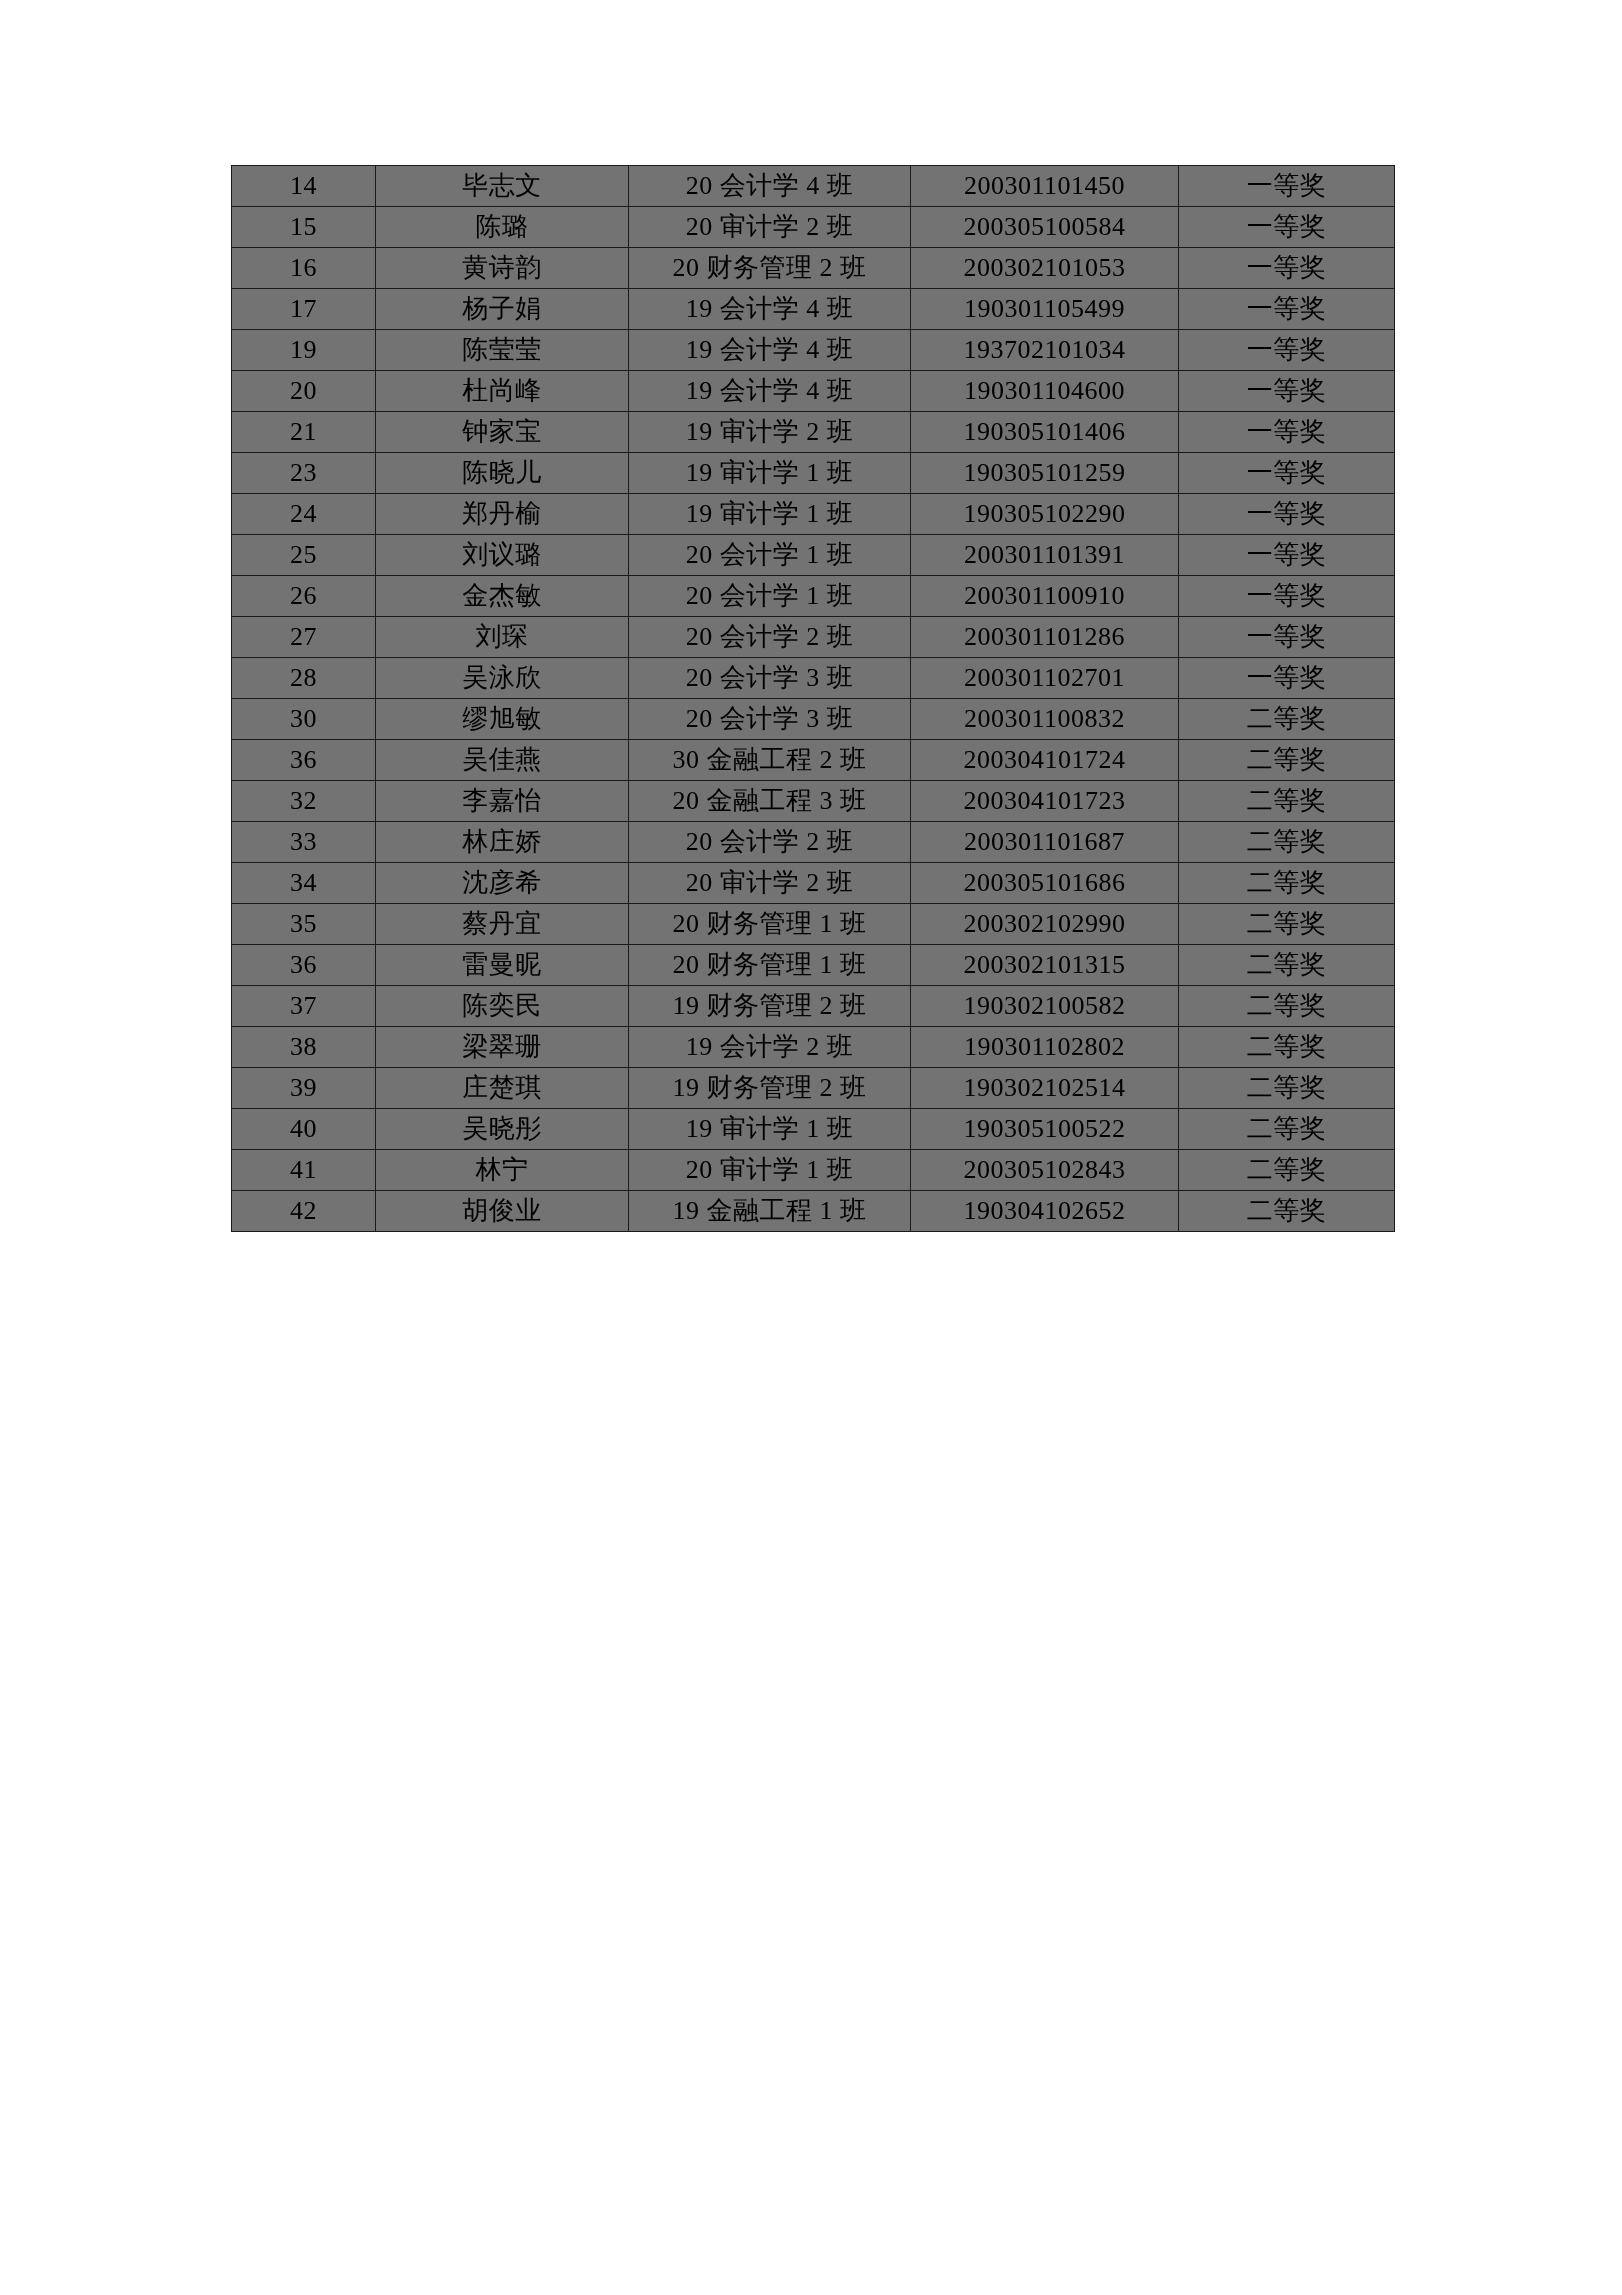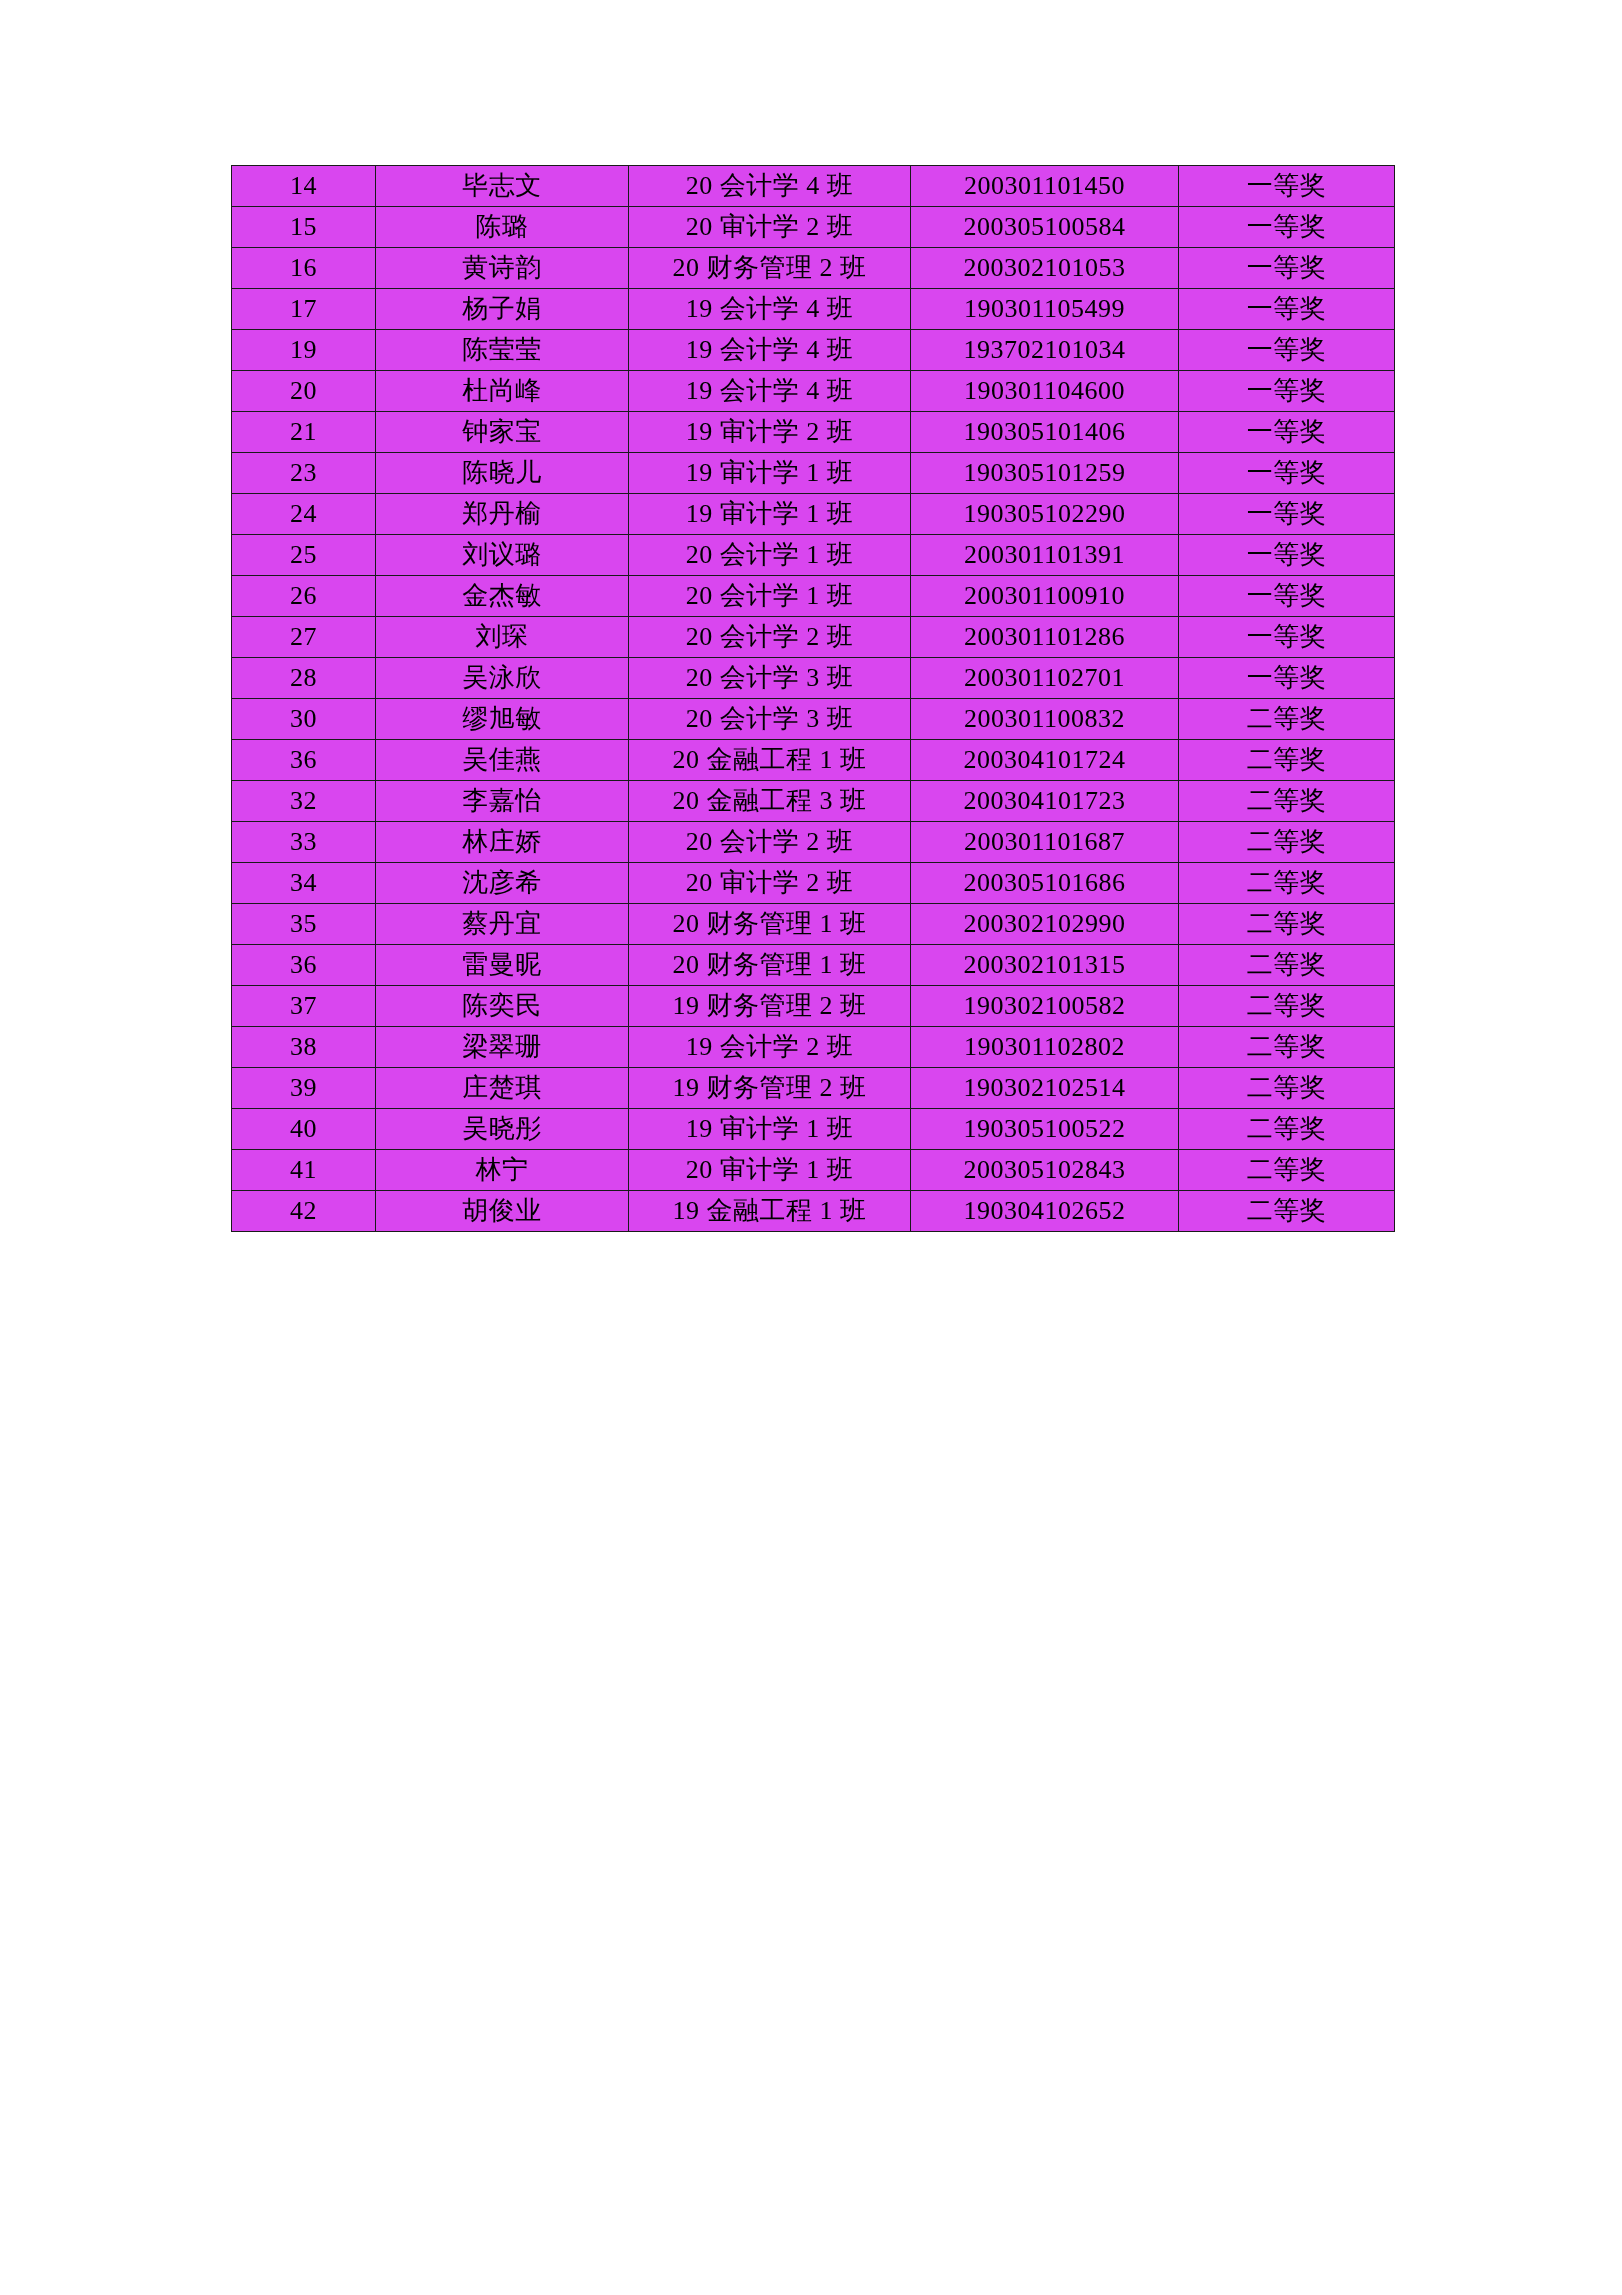--- a/index.html
+++ b/index.html
@@ -27,21 +27,21 @@
   .table-wrap {
     position: absolute;
     left: 231px;
     top: 165px;
     width: 1163px;
   }
   table.award-table {
     border-collapse: collapse;
     table-layout: fixed;
     width: 1163px;
-    background: #d946ef;
+    background: #737373;
   }
   table.award-table col.c-seq   { width: 144px; }
   table.award-table col.c-name  { width: 253px; }
   table.award-table col.c-class { width: 282px; }
   table.award-table col.c-sid   { width: 268px; }
   table.award-table col.c-award { width: 216px; }
 
   table.award-table td {
     border: 1.3px solid #1a1a1a;
     height: 40px;
@@ -182,21 +182,21 @@
           <tr>
             <td class="seq-cell">30</td>
             <td class="name-cell">缪旭敏</td>
             <td class="class-cell">20 会计学 3 班</td>
             <td class="sid-cell">200301100832</td>
             <td class="award-cell">二等奖</td>
           </tr>
           <tr>
             <td class="seq-cell">36</td>
             <td class="name-cell">吴佳燕</td>
-            <td class="class-cell">20 金融工程 1 班</td>
+            <td class="class-cell">30 金融工程 2 班</td>
             <td class="sid-cell">200304101724</td>
             <td class="award-cell">二等奖</td>
           </tr>
           <tr>
             <td class="seq-cell">32</td>
             <td class="name-cell">李嘉怡</td>
             <td class="class-cell">20 金融工程 3 班</td>
             <td class="sid-cell">200304101723</td>
             <td class="award-cell">二等奖</td>
           </tr>

